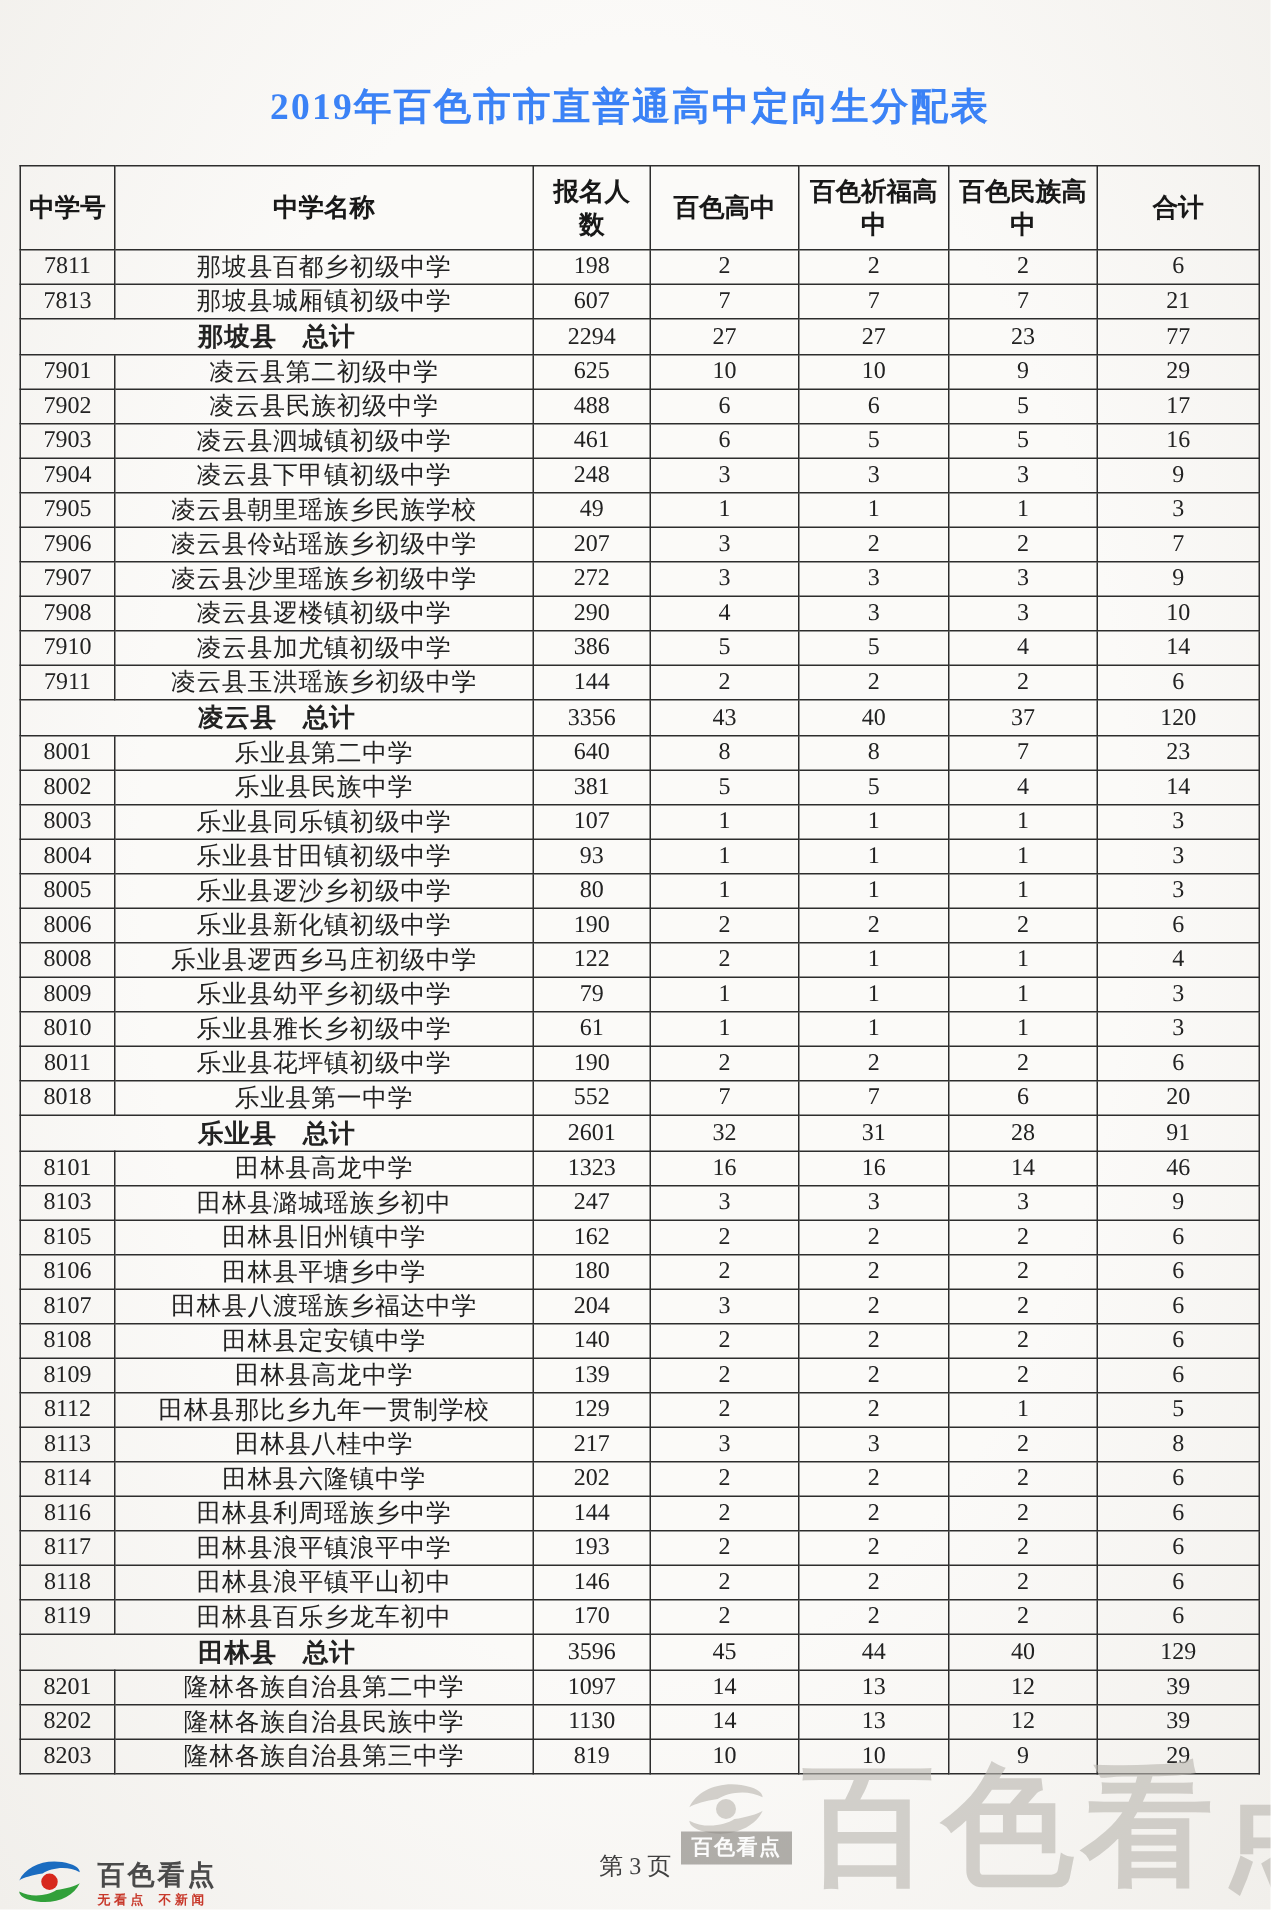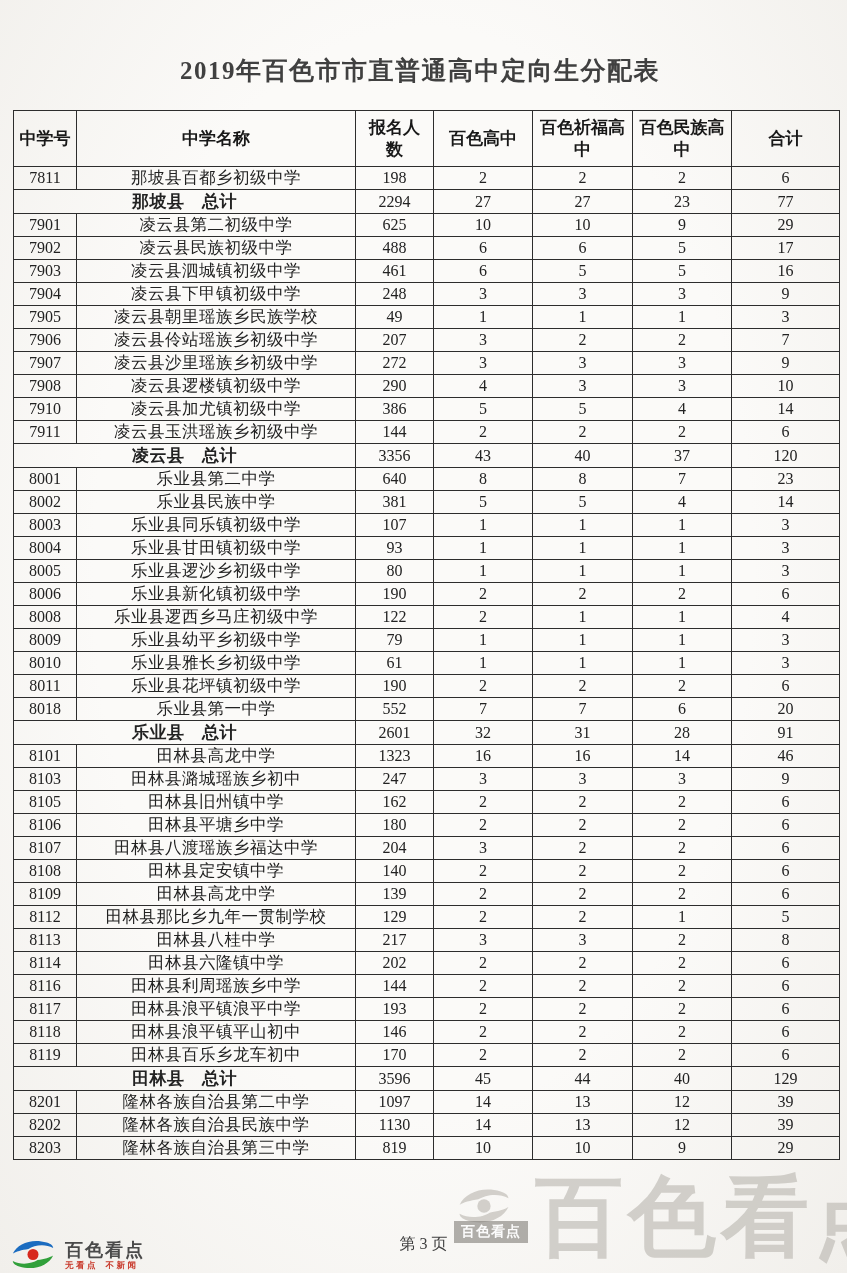--- a/index.html
+++ b/index.html
@@ -5,21 +5,21 @@
   html,body { margin:0; padding:0; }
   body {
     width:847px; height:1273px; position:relative; overflow:hidden;
     background: radial-gradient(ellipse at 50% 45%, #fbfaf8 55%, #f1efeb 100%);
     font-family: "Liberation Serif", "DejaVu Serif", serif;
     color:#1e1e1e;
   }
   .page-title {
     position:absolute; top:54px; left:0; width:840px;
     text-align:center; font-size:25px; font-weight:bold;
-    letter-spacing:1.5px; color:#404040; margin:0;
+    letter-spacing:1.5px; color:#3b82f6; margin:0;
   }
   table.alloc {
     position:absolute; left:13px; top:110px; width:826px;
     border-collapse:collapse; table-layout:fixed;
   }
   table.alloc th, table.alloc td {
     border:1.6px solid #2d2d2d; text-align:center; vertical-align:middle;
     padding:0 4px; box-sizing:border-box; overflow:hidden; white-space:normal;
   }
   table.alloc thead th {
@@ -92,20 +92,29 @@
   <tbody id="tbody">
       <tr>
         <td>7811</td>
         <td class="name-cell">那坡县百都乡初级中学</td>
         <td>198</td>
         <td>2</td>
         <td>2</td>
         <td>2</td>
         <td>6</td>
       </tr>
+      <tr>
+        <td>7813</td>
+        <td class="name-cell">那坡县城厢镇初级中学</td>
+        <td>607</td>
+        <td>7</td>
+        <td>7</td>
+        <td>7</td>
+        <td>21</td>
+      </tr>
       <tr class="total-row">
         <td colspan="2" class="name-cell">那坡县　总计</td>
         <td>2294</td>
         <td>27</td>
         <td>27</td>
         <td>23</td>
         <td>77</td>
       </tr>
       <tr>
         <td>7901</td>

